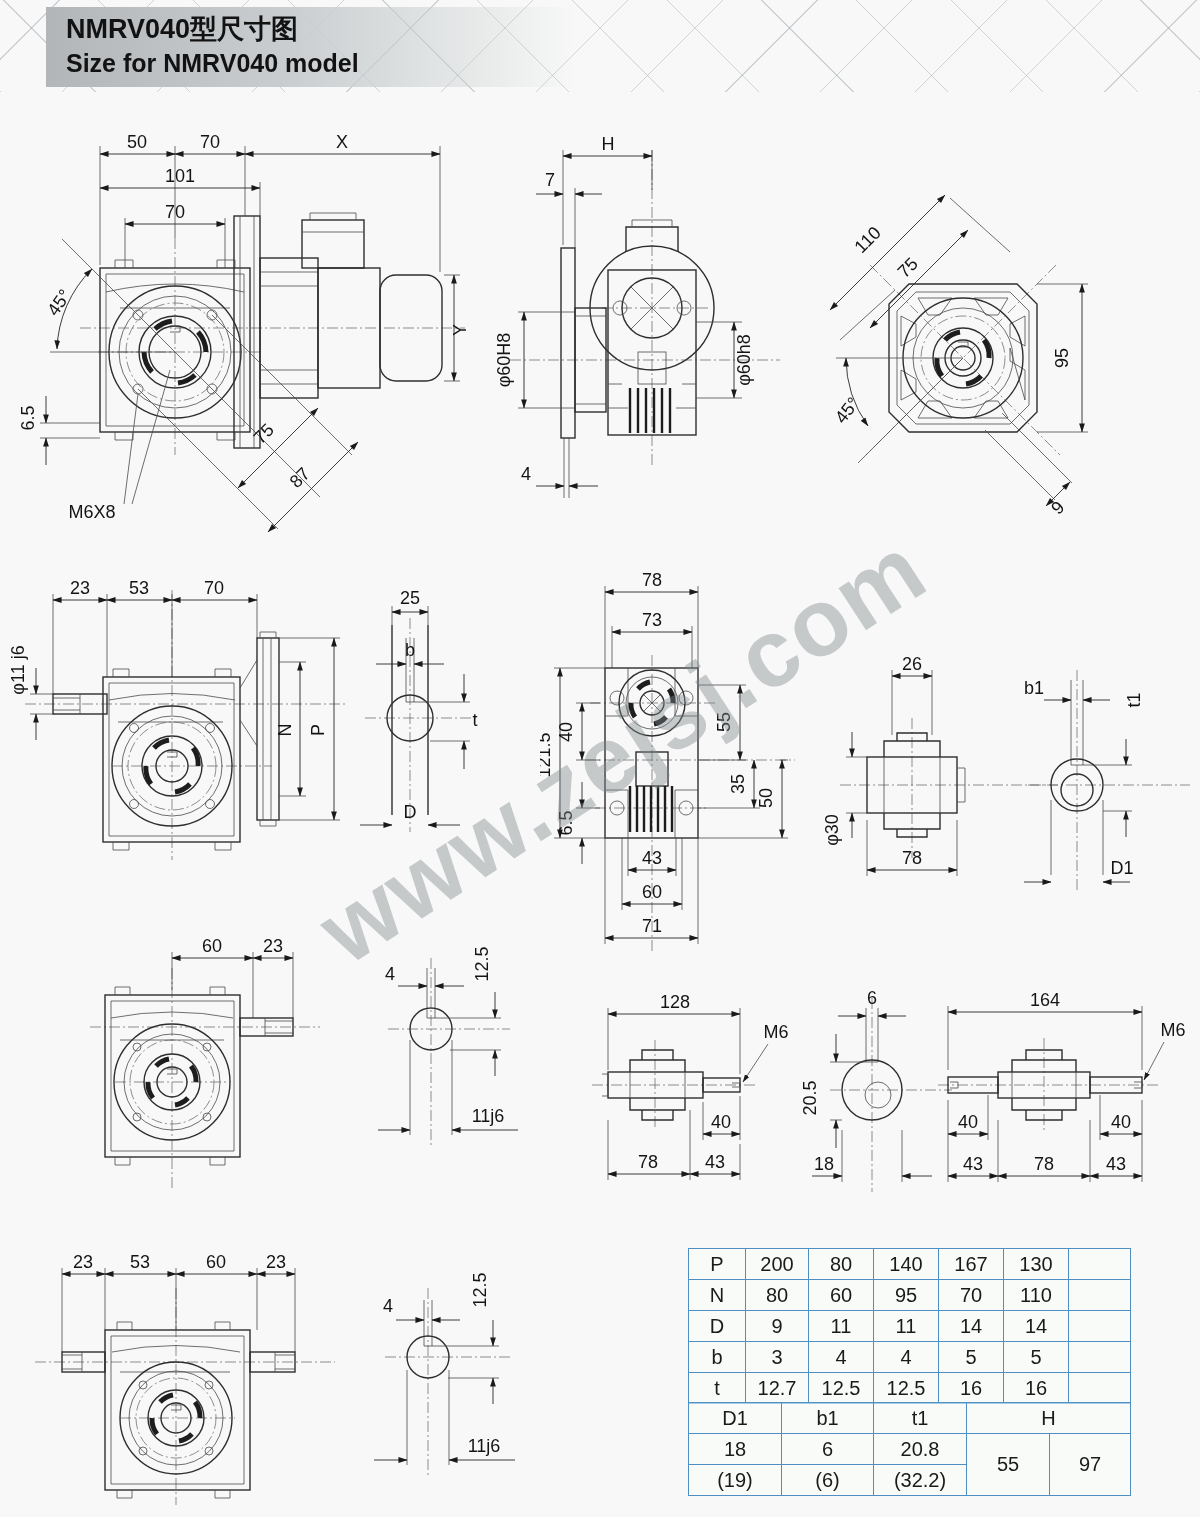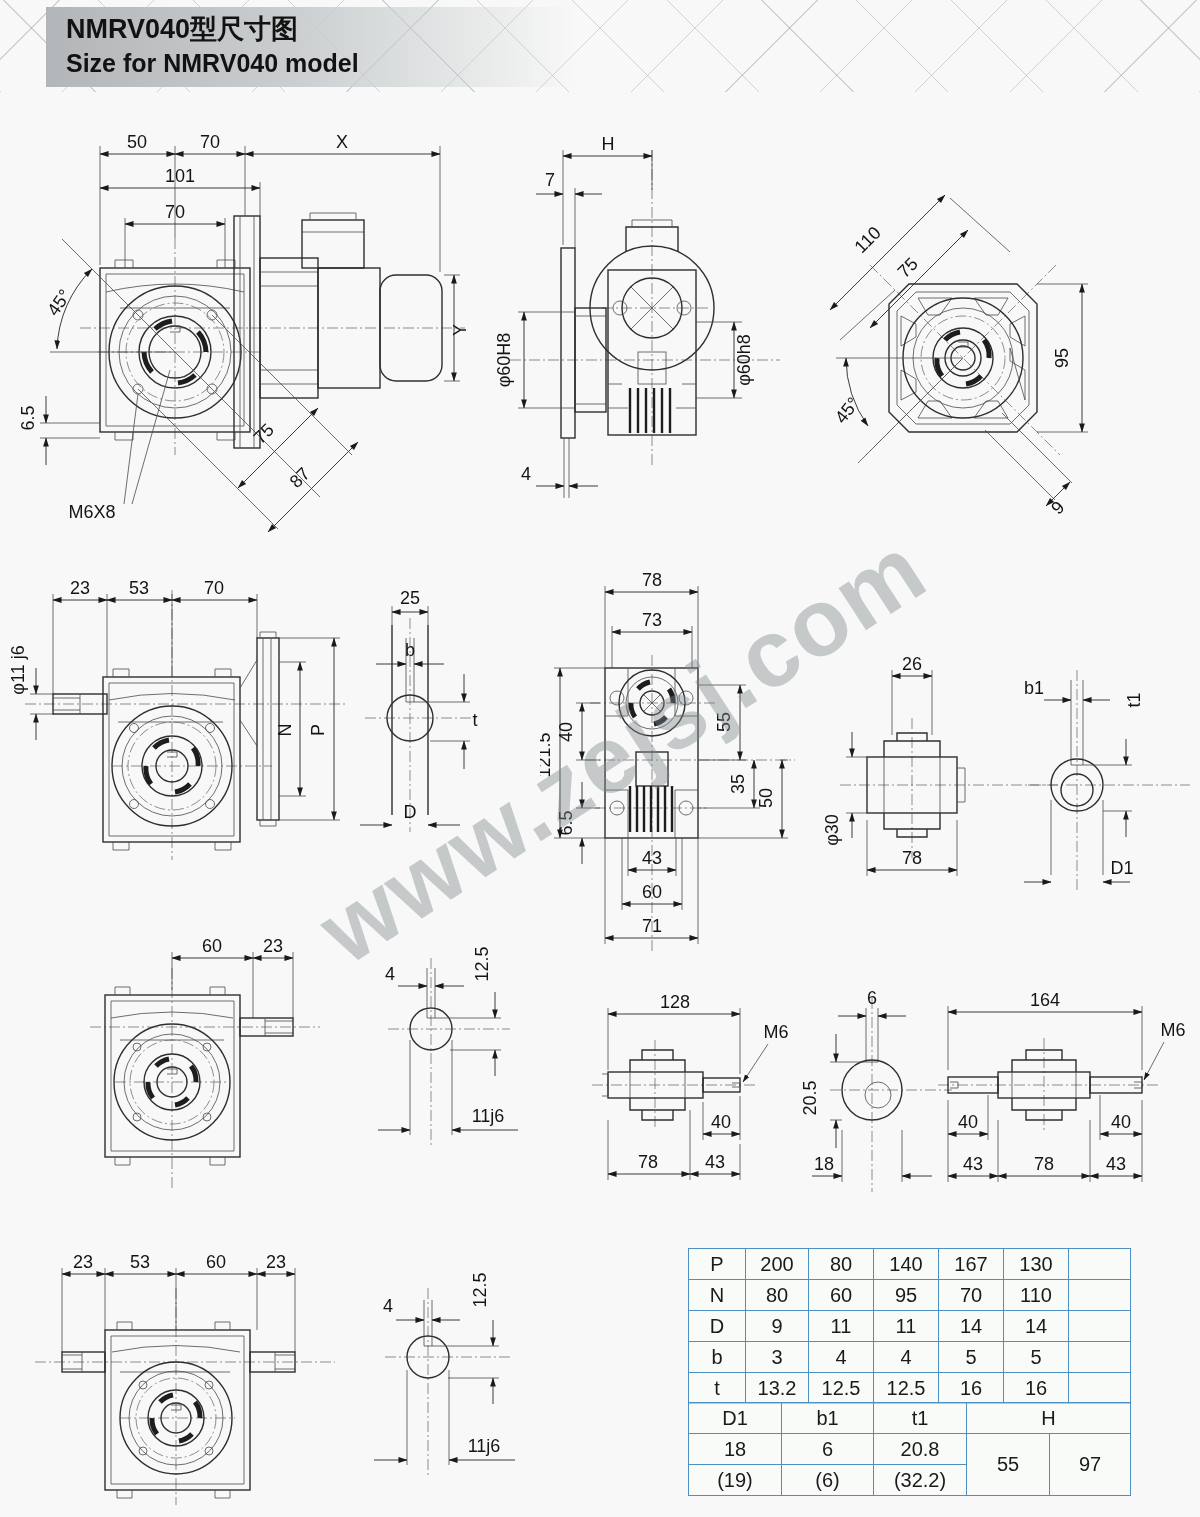--- a/index.html
+++ b/index.html
@@ -527,21 +527,21 @@
         <td>b</td>
         <td>3</td>
         <td>4</td>
         <td>4</td>
         <td>5</td>
         <td>5</td>
         <td></td>
       </tr>
       <tr>
         <td>t</td>
-        <td>13.2</td>
+        <td>12.7</td>
         <td>12.5</td>
         <td>12.5</td>
         <td>16</td>
         <td>16</td>
         <td></td>
       </tr>
     </tbody>
       </table>
     <table class="t2nd">
       <colgroup>

